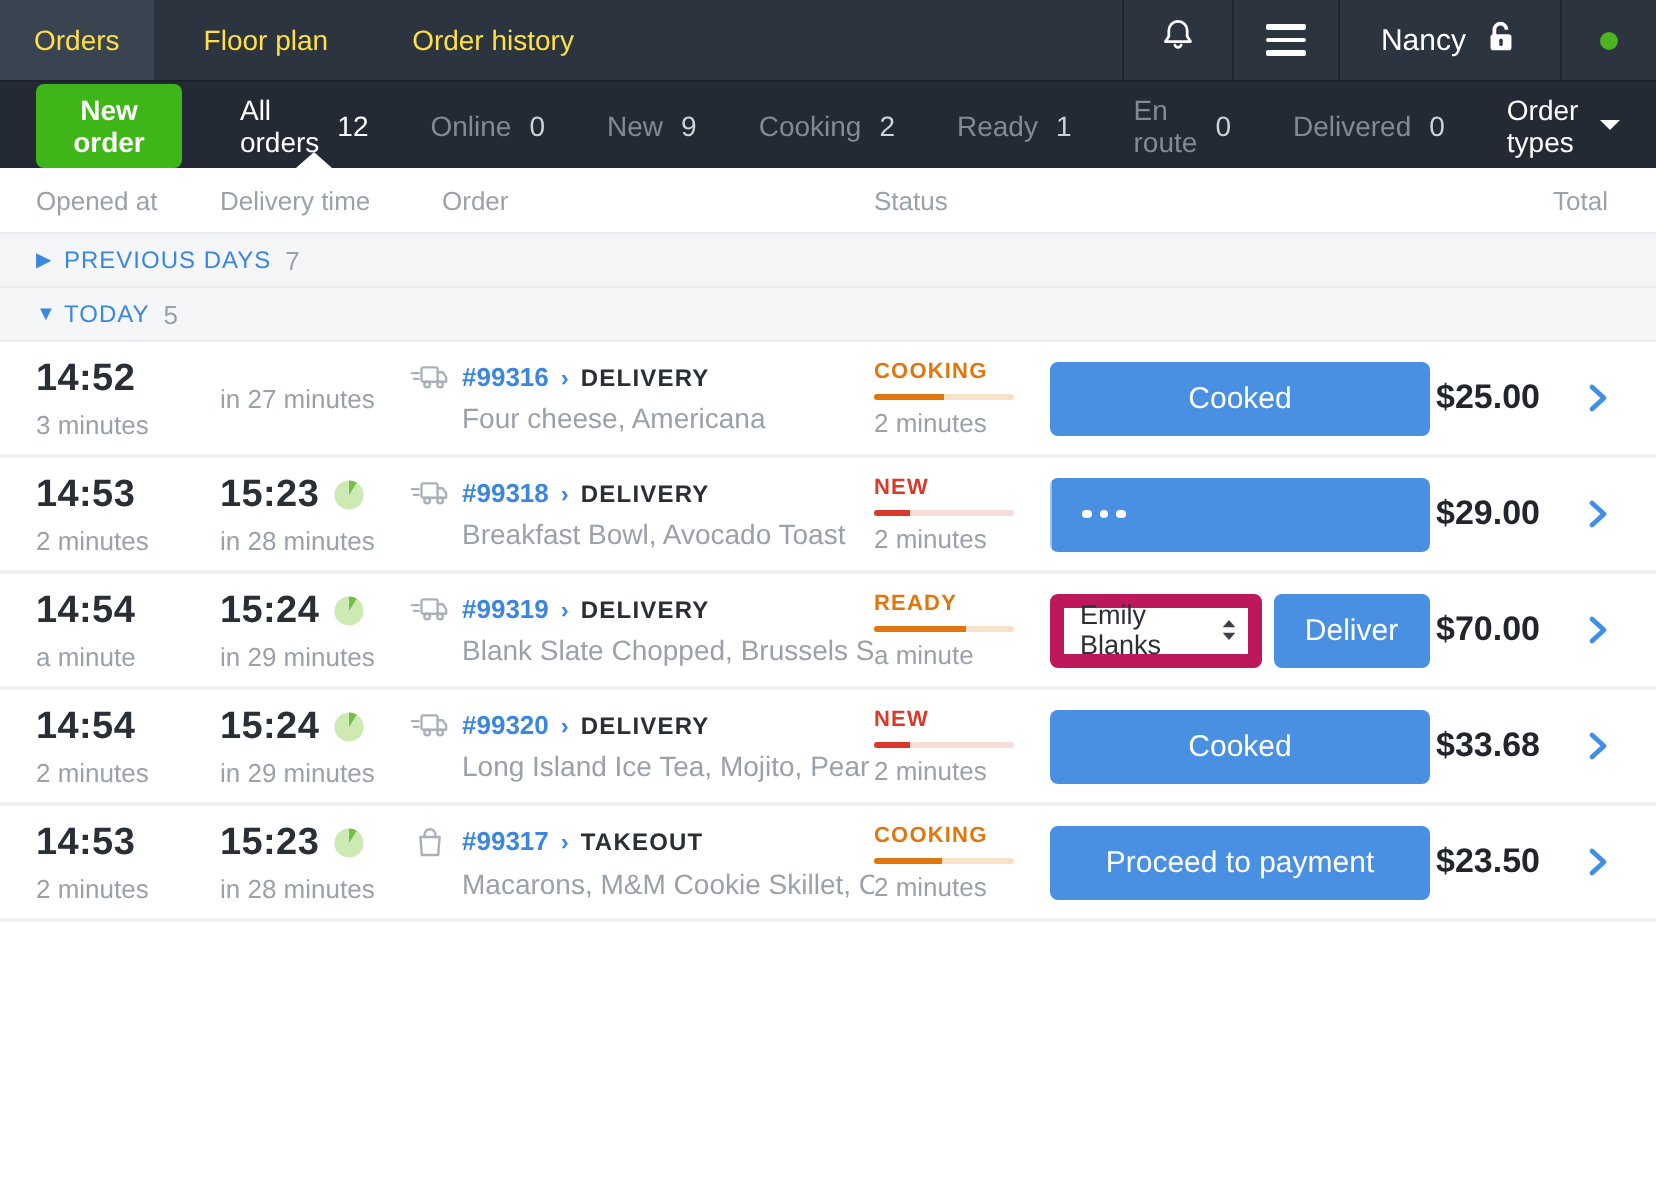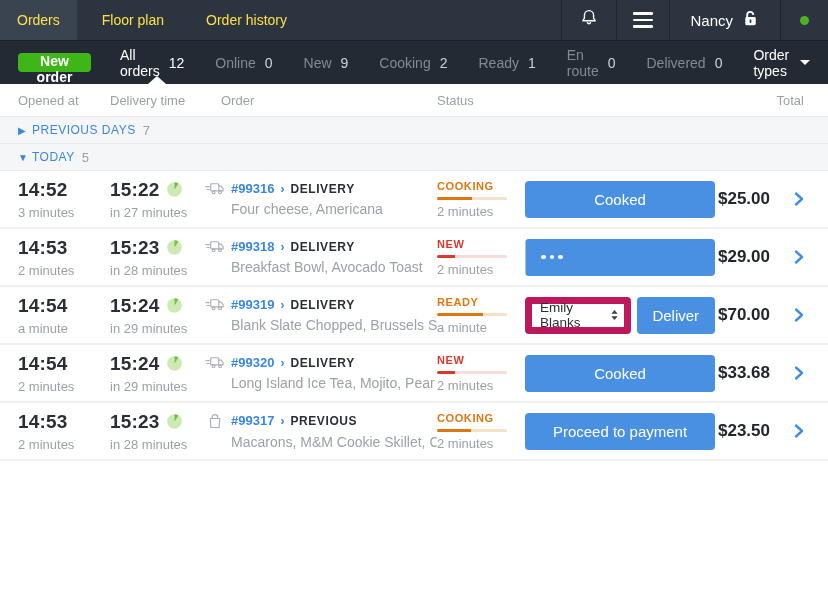--- a/index.html
+++ b/index.html
@@ -16,21 +16,21 @@
   .nav-right { display:flex; align-items:stretch; }
   .nav-cell { display:flex; align-items:center; justify-content:center; border-left:1px solid #1e2630; padding:0 16px; cursor:pointer; }
   .nav-user { font-size:15px; color:#fff; display:flex; align-items:center; gap:8px; padding:0 20px;text-align:right; }
   .hamburger { display:flex; flex-direction:column; gap:4px; }
   .hamburger span { display:block; width:20px; height:2.5px; background:#fff; border-radius:1px; }
   .status-dot { width:9px; height:9px; border-radius:50%; background:#4db31e; }
   .nav-cell.dot-cell { padding:0 19px; cursor:default; }
 
   
   .filter-bar { height:43px; background:#232a33; display:flex; align-items:center; padding:0 18px; position:relative; flex:0 0 auto; }
-  .btn-new-order { background:#3fb618; color:#fff; font-weight:bold; font-size:14px; border:none; border-radius:4px; height:19px; padding:0 15px; cursor:pointer; font-family:inherit; }
+  .btn-new-order { background:#3fb618; color:#fff; font-weight:bold; font-size:14px; border:none; border-radius:4px; height:42px; padding:0 15px; cursor:pointer; font-family:inherit; }
   .filter-tabs { display:flex; align-items:center; margin-left:29px; }
   .filter-tab { display:flex; align-items:center; gap:9px; margin-right:31px; font-size:14px; cursor:pointer; }
   .filter-tab .flabel { color:#838a94; }
   .filter-tab .fcount { color:#cfd3d8; }
   .filter-tab.active .flabel, .filter-tab.active .fcount { color:#fff; }
   .order-types { margin-left:auto; color:#fff; font-size:14px; display:flex; align-items:center; gap:7px; cursor:pointer; }
   .caret-down { width:0; height:0; border-left:5px solid transparent; border-right:5px solid transparent; border-top:5px solid #fff; }
   .active-notch { position:absolute; bottom:0; left:148px; width:0; height:0; border-left:9px solid transparent; border-right:9px solid transparent; border-bottom:8px solid #fff; }
 
   
@@ -182,27 +182,20 @@
     <span class="section-label">TODAY</span>
     <span class="section-count">5</span>
   </div>
 
   <div class="grid-cols order-row">
     <div class="cell-opened">
       <span class="time-main">14:52</span>
       <span class="time-sub">3 minutes</span>
     </div>
     <div class="cell-delivery">
-      <span class="time-main">
-          <span>15:22</span>
-          <svg width="17" height="17" viewBox="0 0 20 20">
-            <circle cx="10" cy="10" r="8.6" fill="#cdeab5"></circle>
-            <path d="M10 10 L10 1.4 A8.6 8.6 0 0 1 14.6 2.8 Z" fill="#72c145"></path>
-          </svg>
-        </span>
       <span class="time-sub">in 27 minutes</span>
     </div>
     <div class="cell-order">
       <span class="order-line1">
         <svg width="20" height="15" viewBox="0 0 21 15">
             <g stroke="#a9b0b7" stroke-width="1.2" fill="none" stroke-linecap="round" stroke-linejoin="round">
               <path d="M1 5.5h3.5M2 8.5h2.5"></path>
               <rect x="6" y="2.5" width="8.5" height="7.5" rx="1"></rect>
               <path d="M14.5 5h2.6l1.9 2.6V10h-4.5"></path>
               <circle cx="9" cy="11.5" r="1.5"></circle>
@@ -425,21 +418,21 @@
     <div class="cell-order">
       <span class="order-line1">
         <svg width="20" height="16" viewBox="0 0 20 16">
             <g stroke="#a9b0b7" stroke-width="1.2" fill="none" stroke-linecap="round" stroke-linejoin="round">
               <path d="M5.2 5.5h9.6l-.7 9H5.9Z"></path>
               <path d="M7.3 5.5V4.3a2.7 2.7 0 0 1 5.4 0v1.2"></path>
             </g>
           </svg>
         <span class="order-num">#99317</span>
         <span class="order-num-caret">›</span>
-        <span class="order-type">PREVIOUS</span>
+        <span class="order-type">TAKEOUT</span>
       </span>
       <span class="order-items">Macarons, M&amp;M Cookie Skillet, Co...</span>
     </div>
     <div class="cell-status">
       <span class="status-label" style="color: rgb(224, 119, 14);">COOKING</span>
       <span class="status-bar" style="background: rgb(246, 226, 202);">
           <span class="fill" style="width: 48%; background: rgb(224, 119, 14);"></span>
         </span>
       <span class="status-sub">2 minutes</span>
     </div>

